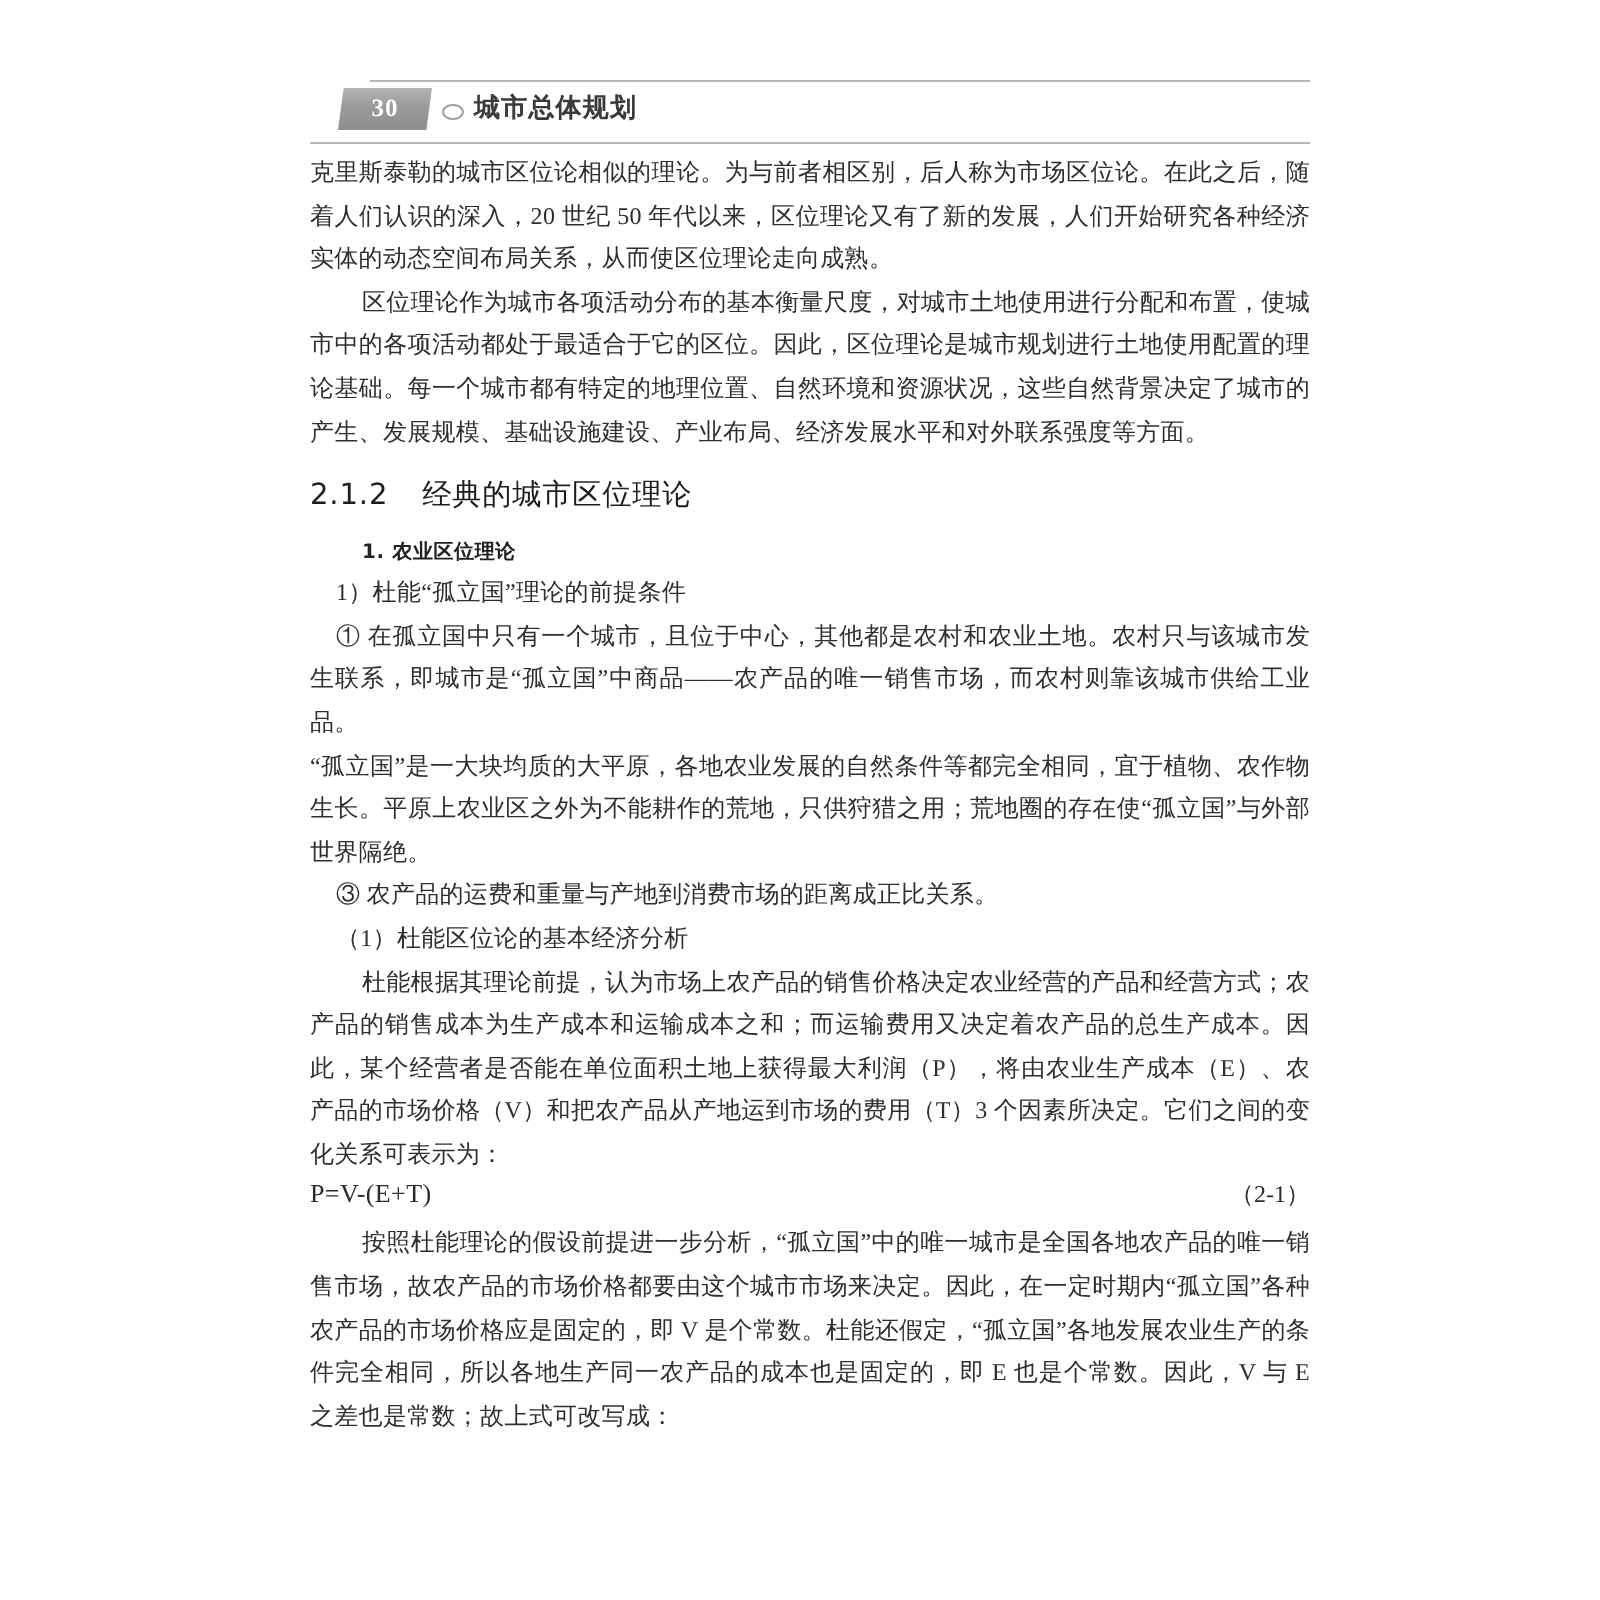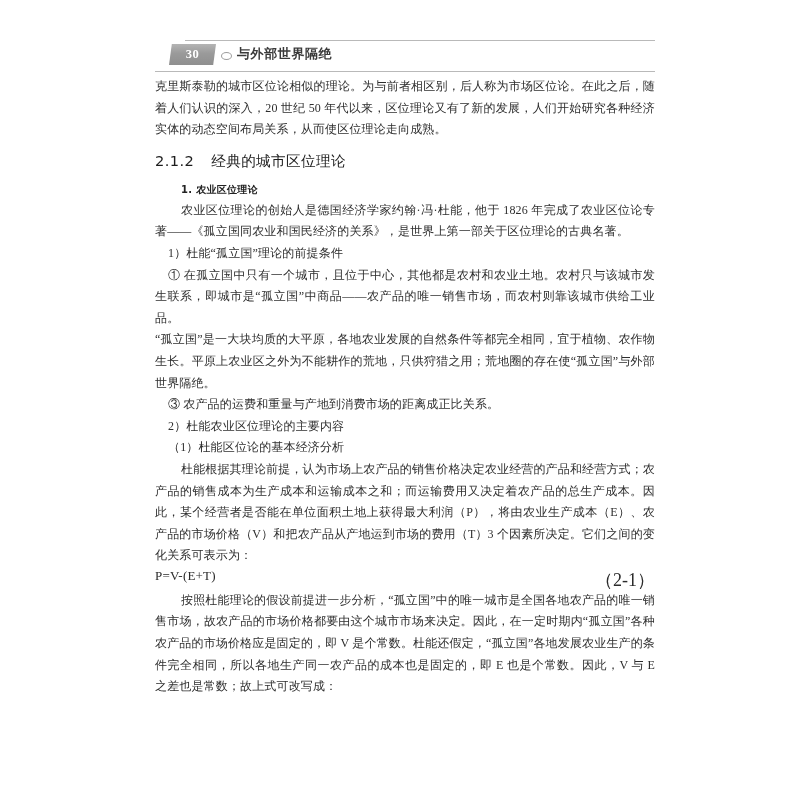--- a/index.html
+++ b/index.html
@@ -143,58 +143,57 @@
   }
   .formula-body {
     text-align: left;
     font-size: 13px;
     letter-spacing: 0.2px;
   }
   .formula-tag {
     position: absolute;
     right: 0;
     top: 0;
-    font-size: 18px;
+    font-size: 12px;
   }
 </style>
 </head>
 <body>
 
 <div class="page">
 
   <div class="runhead">
     <div class="runhead-rule-top"></div>
     <div class="page-tag">30</div>
     <div class="tag-dot"></div>
-    <div class="runhead-title">与外部世界隔绝</div>
+    <div class="runhead-title">城市总体规划</div>
     <div class="runhead-rule-bottom"></div>
   </div>
 
   <div class="column">
 
     <p class="flush">克里斯泰勒的城市区位论相似的理论。为与前者相区别，后人称为市场区位论。在此之后，随着人们认识的深入，20 世纪 50 年代以来，区位理论又有了新的发展，人们开始研究各种经济实体的动态空间布局关系，从而使区位理论走向成熟。</p>
 
+    <p class="indent2">区位理论作为城市各项活动分布的基本衡量尺度，对城市土地使用进行分配和布置，使城市中的各项活动都处于最适合于它的区位。因此，区位理论是城市规划进行土地使用配置的理论基础。每一个城市都有特定的地理位置、自然环境和资源状况，这些自然背景决定了城市的产生、发展规模、基础设施建设、产业布局、经济发展水平和对外联系强度等方面。</p>
 
     <h2 class="section"><span class="num">2.1.2</span><span>经典的城市区位理论</span></h2>
 
     <h3 class="subsection">1. 农业区位理论</h3>
 
-    <p class="indent2">农业区位理论的创始人是德国经济学家约翰·冯·杜能，他于 1826 年完成了农业区位论专著——《孤立国同农业和国民经济的关系》，是世界上第一部关于区位理论的古典名著。</p>
 
     <p class="indent1">1）杜能“孤立国”理论的前提条件</p>
 
     <p class="indent1">① 在孤立国中只有一个城市，且位于中心，其他都是农村和农业土地。农村只与该城市发生联系，即城市是“孤立国”中商品——农产品的唯一销售市场，而农村则靠该城市供给工业品。</p>
 
 
     <p class="flush">“孤立国”是一大块均质的大平原，各地农业发展的自然条件等都完全相同，宜于植物、农作物生长。平原上农业区之外为不能耕作的荒地，只供狩猎之用；荒地圈的存在使“孤立国”与外部世界隔绝。</p>
 
     <p class="indent1">③ 农产品的运费和重量与产地到消费市场的距离成正比关系。</p>
 
 
-    <p class="indent1">2）杜能农业区位理论的主要内容</p>
 
     <p class="indent1">（1）杜能区位论的基本经济分析</p>
 
     <p class="indent2">杜能根据其理论前提，认为市场上农产品的销售价格决定农业经营的产品和经营方式；农产品的销售成本为生产成本和运输成本之和；而运输费用又决定着农产品的总生产成本。因此，某个经营者是否能在单位面积土地上获得最大利润（P），将由农业生产成本（E）、农产品的市场价格（V）和把农产品从产地运到市场的费用（T）3 个因素所决定。它们之间的变化关系可表示为：</p>
 
     <div class="formula-row">
       <div class="formula-body">P=V-(E+T)</div>
       <div class="formula-tag">（2-1）</div>
     </div>
 

